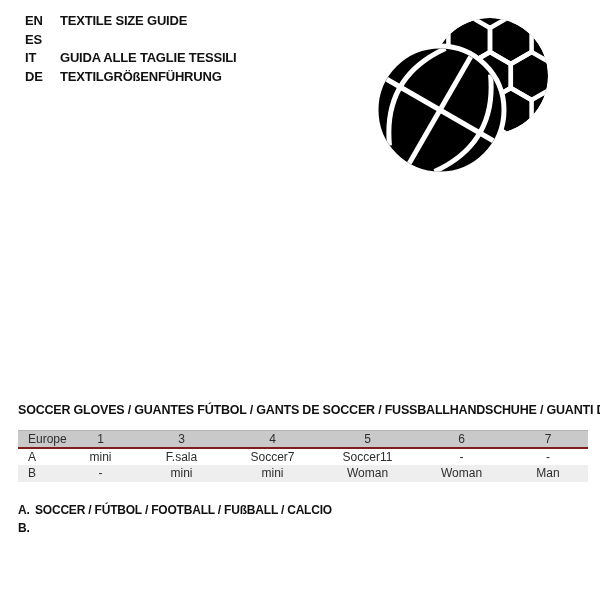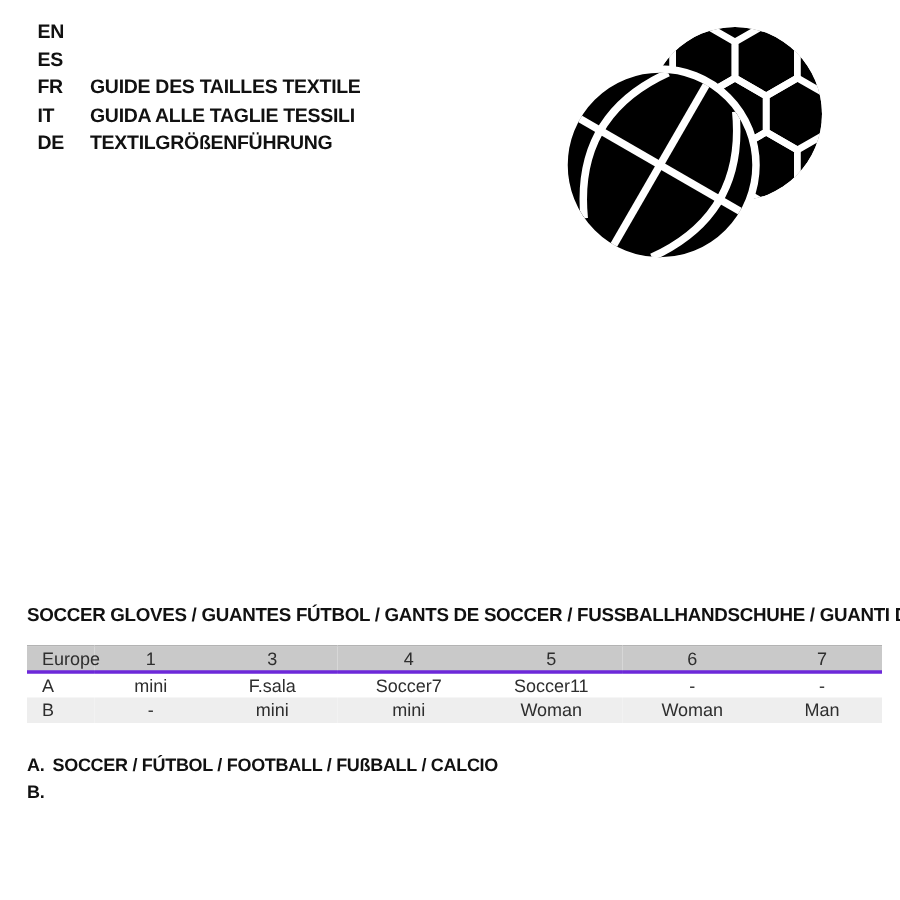--- a/index.html
+++ b/index.html
@@ -59,21 +59,21 @@
     vertical-align: middle;
     white-space: nowrap;
   }
   table.size-table th:first-child,
   table.size-table td:first-child {
     text-align: left; padding-left: 10px;
   }
   table.size-table thead tr {
     background: #c9c9c9;
     border-top: 1px solid #b3b3b3;
-    border-bottom: 2px solid #6d28d9;
+    border-bottom: 2px solid #7f1d1d;
   }
   table.size-table tr.row-a { background: #ffffff; }
   table.size-table tr.row-b { background: #eeeeee; }
 
   
   .footnotes {
     position: absolute; left: 18px; top: 503px;
     display: flex; flex-direction: column;
   }
   .footnote {
@@ -86,27 +86,24 @@
   .footnote-key { width: 17px; flex: 0 0 17px; }
 </style>
 </head>
 <body>
 
 <div class="page">
 
   <div class="lang-block">
     <div class="lang-row">
       <span class="lang-code">EN</span>
+      <span class="lang-label">TEXTILE SIZE GUIDE</span>
     </div>
     <div class="lang-row">
       <span class="lang-code">ES</span>
-    </div>
-    <div class="lang-row">
-      <span class="lang-code">FR</span>
-      <span class="lang-label">GUIDE DES TAILLES TEXTILE</span>
     </div>
     <div class="lang-row">
       <span class="lang-code">IT</span>
       <span class="lang-label">GUIDA ALLE TAGLIE TESSILI</span>
     </div>
     <div class="lang-row">
       <span class="lang-code">DE</span>
       <span class="lang-label">TEXTILGRÖßENFÜHRUNG</span>
     </div>
   </div>

